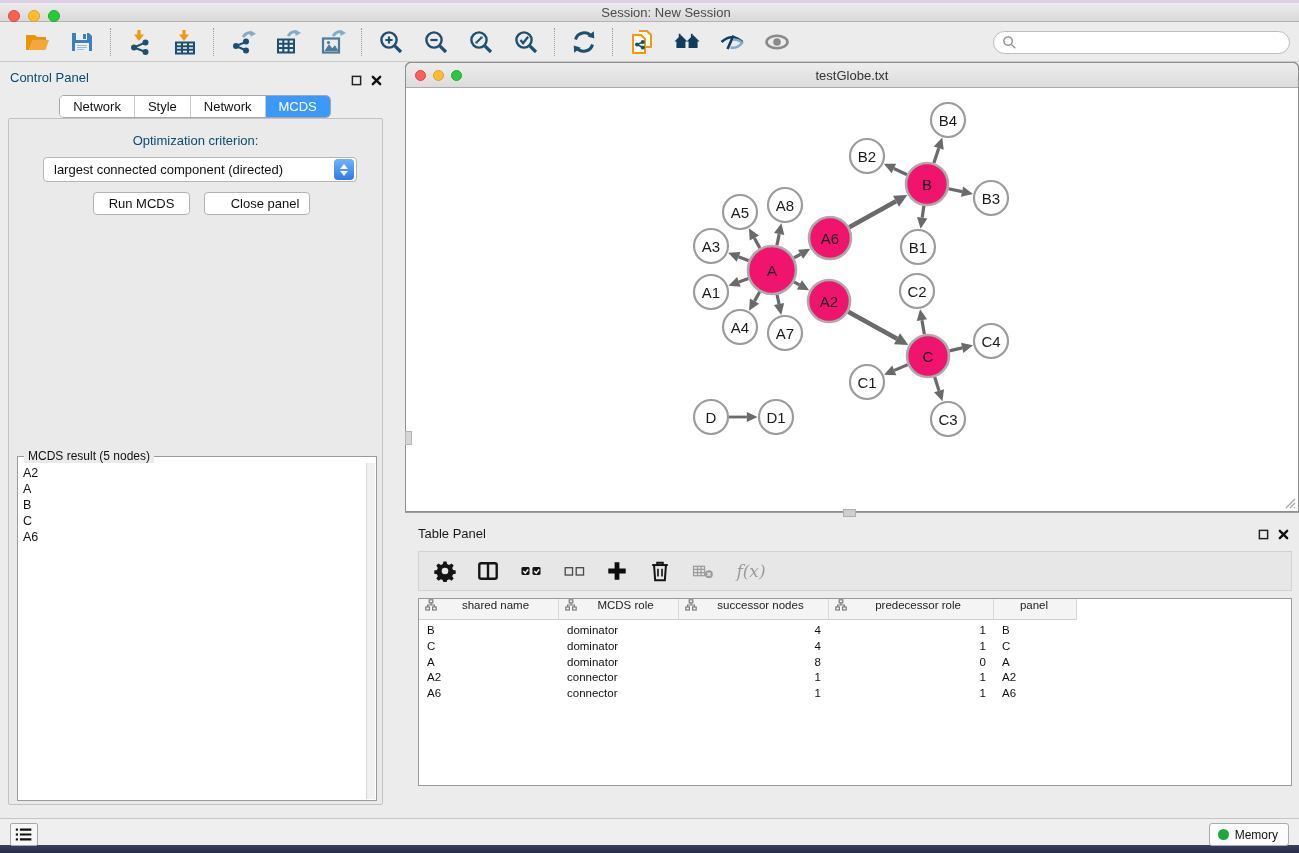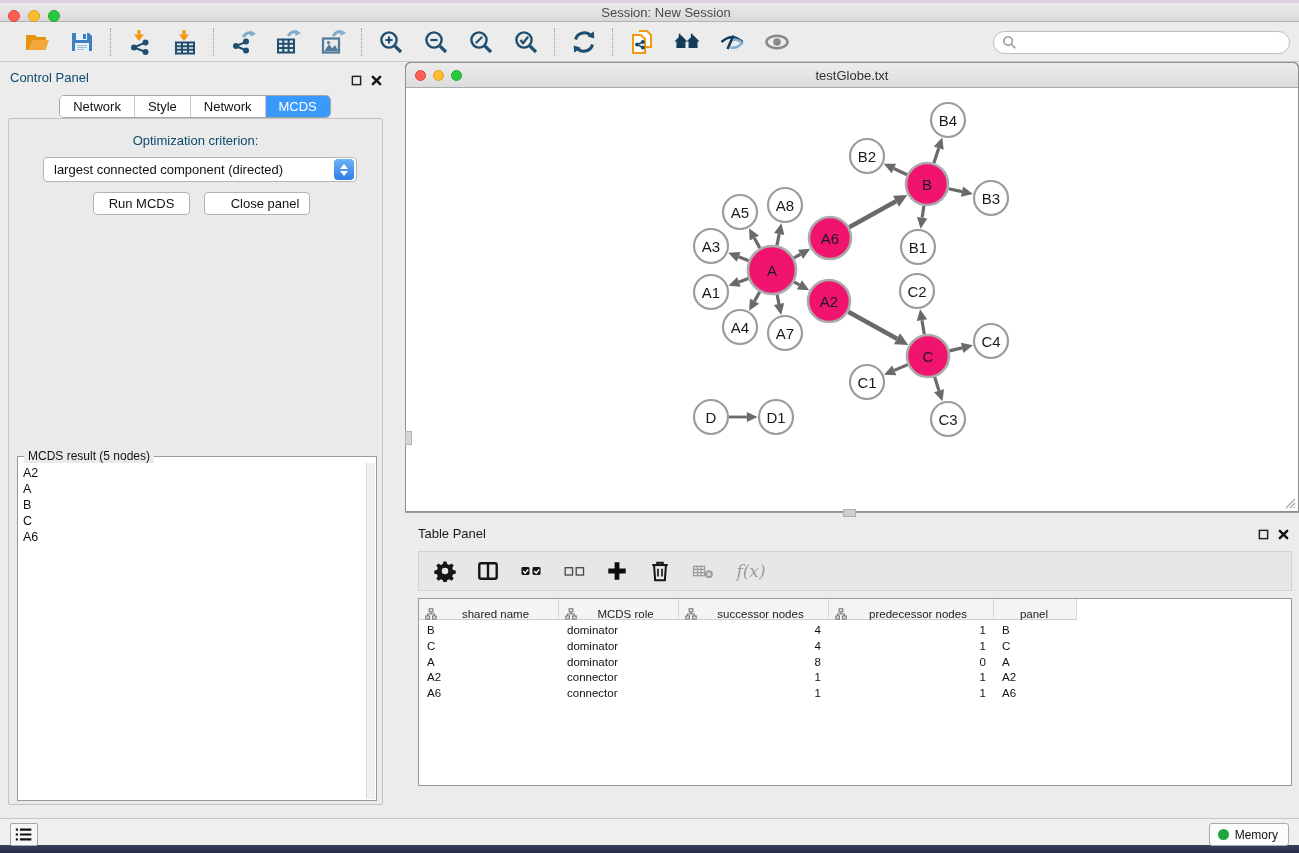--- a/index.html
+++ b/index.html
@@ -71,21 +71,21 @@
   
   .table-panel { left:405px; top:520px; width:894px; height:296px; }
   .tp-title { position:absolute; left:13px; top:6px; font-size:13px; color:#1a1a1a; }
   .tp-float { position:absolute; right:30px; top:6px; cursor:pointer; }
   .tp-close { position:absolute; right:10px; top:6px; cursor:pointer; }
   .tp-toolbar { position:absolute; left:13px; top:31px; width:874px; height:40px; background:#e7e7e7; border:1px solid #d2d2d2; display:flex; align-items:center; gap:16px; padding-left:12px;text-align:right; }
   .tp-toolbar .tb-icon svg { width:22px; height:22px; }
   .fx { font-family:"DejaVu Serif", serif; font-style:italic; font-size:17px; color:#9b9b9b; }
   .grid-table { position:absolute; left:13px; top:78px; width:874px; height:188px; background:#fff; border:1px solid #9a9a9a; overflow:hidden; }
   .gt-header { position:absolute; left:0; top:0; height:21px; background:#f4f4f4; border-bottom:1px solid #cfcfcf; display:flex; }
-  .gt-hcell { height:21px; border-right:1px solid #d8d8d8; display:flex; align-items:flex-end; padding-left:6px; gap:4px; }
+  .gt-hcell { height:21px; border-right:1px solid #d8d8d8; display:flex; align-items:flex-start; padding-left:6px; gap:4px; }
   .gt-hcell .lbl { flex:1; text-align:center; font-size:11.5px; color:#222; padding-right:8px; }
   .gt-row { position:absolute; left:0; height:16px; display:flex; }
   .gt-cell { font-size:11.5px; color:#111; line-height:16px; padding:0 8px; white-space:nowrap; }
   .gt-cell.num { text-align:right; }
   .tp-tabs { position:absolute; left:0; top:272px; width:100%; display:flex; justify-content:center; }
 
   
   .statusbar { left:0; top:818px; width:1299px; height:27px; background:#efefef; border-top:1px solid #c6c6c6; }
   .list-btn { position:absolute; left:10px; top:4px; width:28px; height:23px; background:#f7f7f7; border:1px solid #a8a8a8; border-radius:2px; display:flex; align-items:center; justify-content:center; cursor:pointer; }
   .mem-btn { position:absolute; right:10px; top:4px; height:23px; padding:0 10px 0 8px; background:#fcfcfc; border:1px solid #ababab; border-radius:3px; display:flex; align-items:center; gap:6px; font-size:12px; color:#111; cursor:pointer; }
@@ -523,21 +523,21 @@
           <span style="width: 12px; height: 12px; display: inline-flex;">
             <svg viewBox="0 0 12 12">
               <g fill="none" stroke="#7e7e7e" stroke-width="1.2">
                 <rect x="4.2" y="0.8" width="3.6" height="3"></rect>
                 <rect x="0.8" y="8" width="3.6" height="3"></rect>
                 <rect x="7.6" y="8" width="3.6" height="3"></rect>
                 <path d="M6 3.8v2.2M2.6 8V6h6.8v2"></path>
               </g>
             </svg>
           </span>
-          <span class="lbl">predecessor nodes</span>
+          <span class="lbl">predecessor role</span>
         </div>
         <div class="gt-hcell" style="width: 83px;">
           <span class="lbl">panel</span>
         </div>
       </div>
     <div id="gt-body">
         <div class="gt-row" style="top: 23px;">
           <div class="gt-cell" style="width: 140px;">B</div>
           <div class="gt-cell" style="width: 120px;">dominator</div>
           <div class="gt-cell num" style="width: 150px;">4</div>

